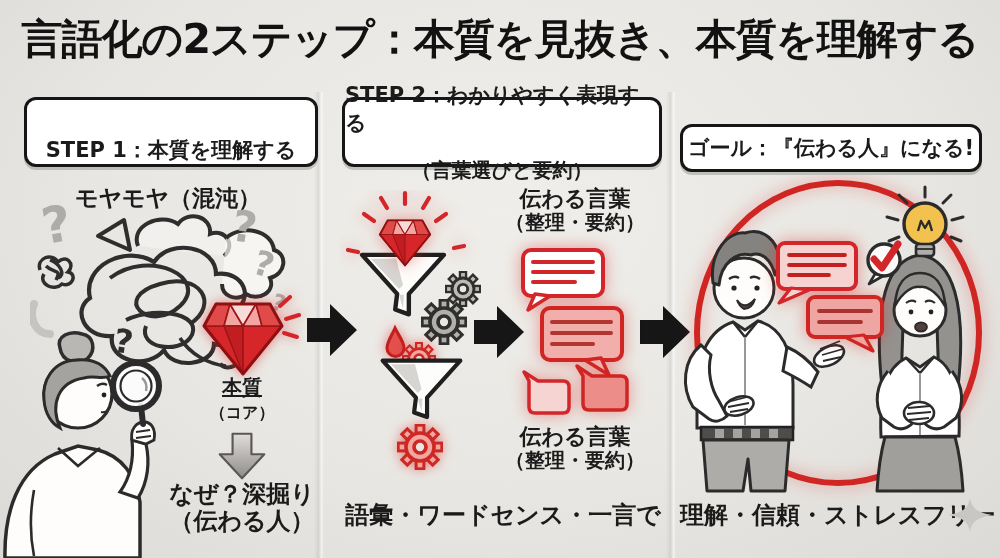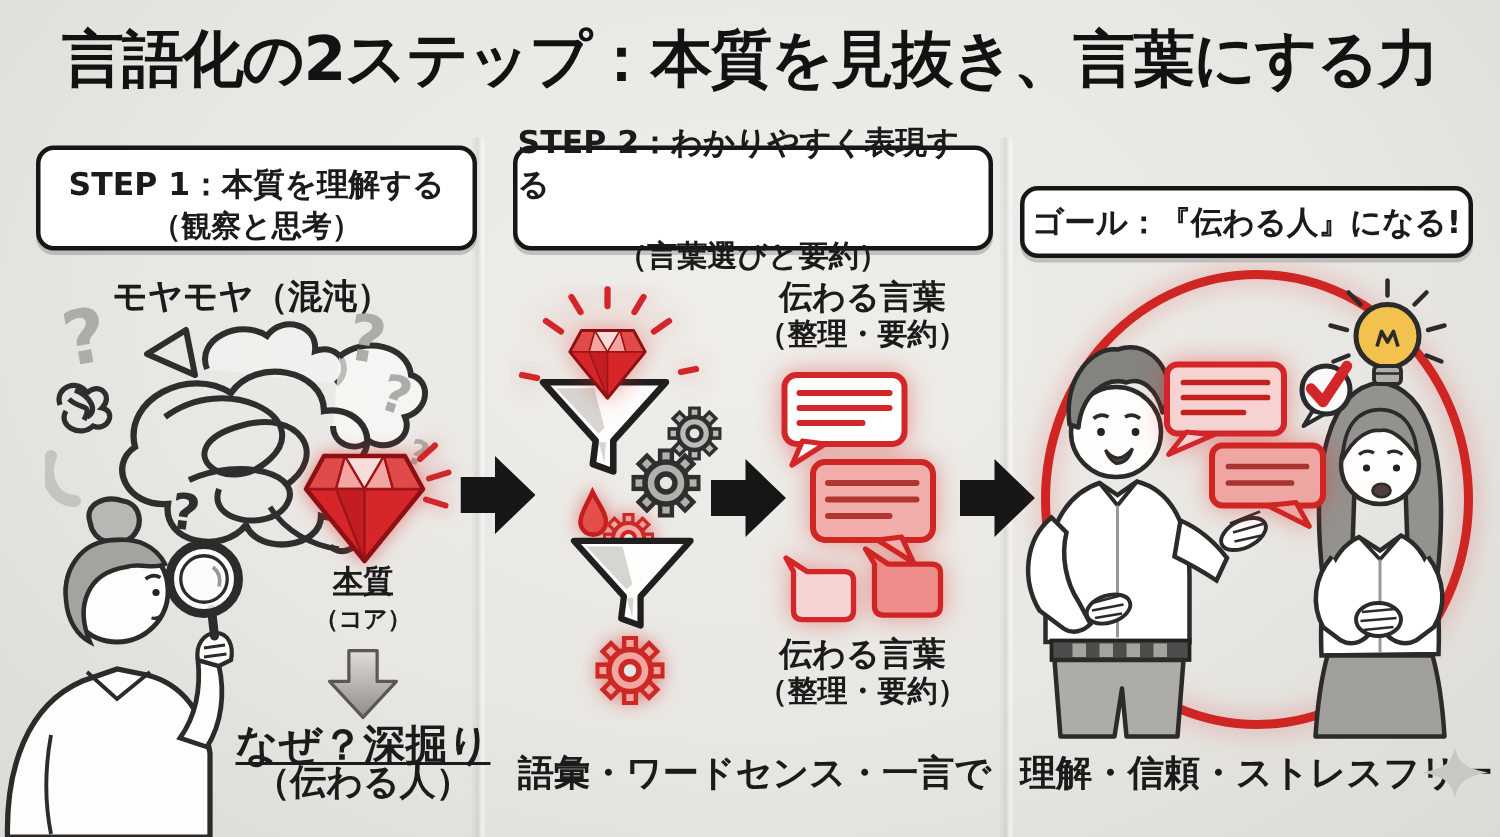--- a/index.html
+++ b/index.html
@@ -73,25 +73,24 @@
       <path d="M18,8 L72,8 L84,30 L45,78 L6,30 Z" fill="none" stroke="#8e1012" stroke-width="3" stroke-linejoin="round"></path>
     </symbol>
   </defs>
 </svg>
 
 <div id="stage">
 
   <div class="abs divider" style="left:314px;top:92px;height:466px;"></div>
   <div class="abs divider" style="left:666px;top:92px;height:466px;"></div>
 
-  <div id="title" class="abs">言語化の2ステップ：本質を見抜き、言葉にする力</div>
+  <div id="title" class="abs">言語化の2ステップ：本質を見抜き、本質を理解する</div>
 
   <div class="abs hbox" style="left:24px;top:97px;width:288px;height:64px;justify-content:flex-end;">
     <span class="l1">STEP 1：本質を理解する</span>
-    <span class="l2">（観察と思考）</span>
   </div>
   <div class="abs hbox" style="left:342px;top:97px;width:314px;height:64px;gap:20px;">
     <span class="l1">STEP 2：わかりやすく表現する</span>
     <span class="l2">（言葉選びと要約）</span>
   </div>
   <div class="abs hbox" style="left:680px;top:99px;width:296px;height:42px;margin-top:25px;">
     <span class="l1">ゴール：『伝わる人』になる!</span>
   </div>
 
   <div class="abs lbl" style="left:58px;top:185px;width:220px;font-size:23px;">モヤモヤ（混沌）</div>
@@ -147,21 +146,21 @@
     </g>
   </svg>
 
   <div class="abs lbl" style="left:192px;top:376px;width:100px;font-size:20px;text-decoration:underline;">本質</div>
   <div class="abs lbl" style="left:192px;top:404px;width:100px;font-size:16px;">（コア）</div>
 
   <svg class="abs" style="left:216px;top:432px;" width="52" height="48" viewBox="0 0 60 56">
     <path d="M19,2 L41,2 L41,26 L56,26 L30,54 L4,26 L19,26 Z" fill="url(#grayGrad)" stroke="#5a5856" stroke-width="2.5" stroke-linejoin="round"></path>
   </svg>
 
-  <div class="abs lbl" style="left:132px;top:481px;width:220px;font-size:28px;text-decoration:underline;">なぜ？深掘り</div>
+  <div class="abs lbl" style="left:132px;top:481px;width:220px;font-size:24px;">なぜ？深掘り</div>
   <div class="abs lbl" style="left:132px;top:508px;width:220px;font-size:24px;">（伝わる人）</div>
 
   <svg class="abs" style="left:307px;top:304px;" width="50" height="52" viewBox="0 0 50 52">
       <polygon points="0,14 23,14 23,0 50,26 23,52 23,38 0,38" fill="#161616"></polygon>
     </svg>
   <svg class="abs" style="left:474px;top:306px;" width="50" height="52" viewBox="0 0 50 52">
       <polygon points="0,14 23,14 23,0 50,26 23,52 23,38 0,38" fill="#161616"></polygon>
     </svg>
   <svg class="abs" style="left:640px;top:306px;" width="50" height="52" viewBox="0 0 50 52">
       <polygon points="0,14 23,14 23,0 50,26 23,52 23,38 0,38" fill="#161616"></polygon>

